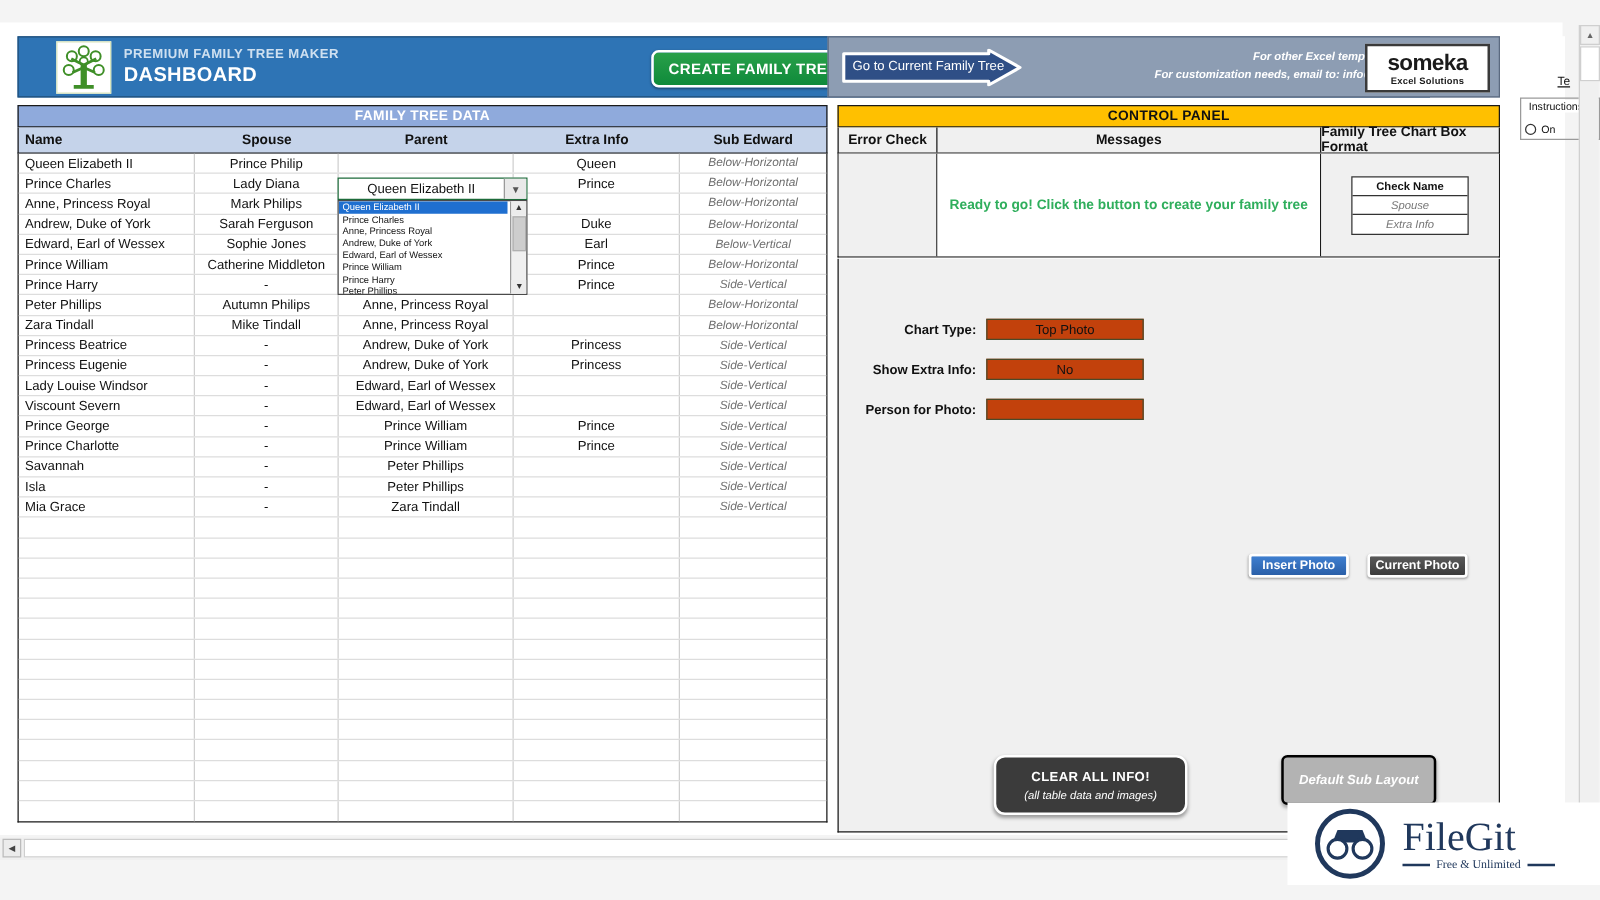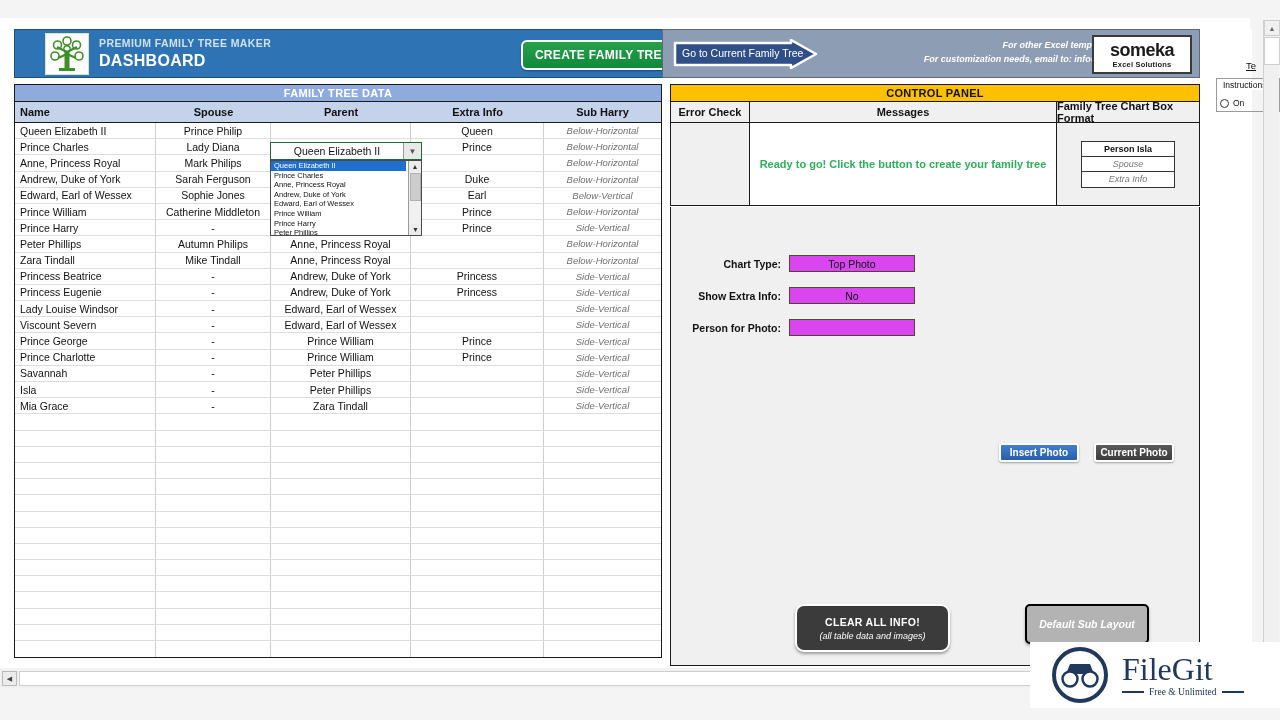--- a/index.html
+++ b/index.html
@@ -176,21 +176,21 @@
   .bf-spouse, .bf-extra { font-style:italic; color:#777; }
 
   
   .cp-lower {
     position:absolute; left:670px; top:207px; width:530px; height:459px;
     border:1px solid #1a1a1a; border-top:none; background:#f0f0f0;
   }
   .ctl-row { position:absolute; display:flex; align-items:center; }
   .ctl-label { font-size:10.5px; font-weight:bold; color:#111; text-align:right; width:100px; }
   .ctl-input {
-    width:126px; height:17px; background:#d946ef; border:1px solid #4a4a2a;
+    width:126px; height:17px; background:#c2410c; border:1px solid #4a4a2a;
     font-size:10.5px; color:#111; display:flex; align-items:center; justify-content:center;
     margin-left:8px;
   }
   .btn3d {
     height:19px; border-radius:3px; display:flex; align-items:center; justify-content:center;
     font-size:10px; font-weight:bold; color:#fff; border:2px solid #fff;
     box-shadow:0 1px 2px rgba(0,0,0,.35);
   }
   .btn-insert { position:absolute; left:328px; top:236px; width:80px;
                 background:linear-gradient(#3f7fd0,#2a5fa8); }
@@ -316,21 +316,21 @@
     </div>
   </div>
 
   <div class="table-wrap">
     <div class="title-bar">FAMILY TREE DATA</div>
     <div class="hdr-row">
       <div class="hdr-cell left c1">Name</div>
       <div class="hdr-cell c2">Spouse</div>
       <div class="hdr-cell c3">Parent</div>
       <div class="hdr-cell c4">Extra Info</div>
-      <div class="hdr-cell c5">Sub Harry</div>
+      <div class="hdr-cell c5">Sub Edward</div>
     </div>
     <div class="body-grid" id="table-body">
         <div class="row">
           <div class="cell c1 name">Queen Elizabeth II</div>
           <div class="cell c2">Prince Philip</div>
           <div class="cell c3"></div>
           <div class="cell c4">Queen</div>
           <div class="cell c5 sublayout">Below-Horizontal</div>
         </div>
         <div class="row">
@@ -589,21 +589,21 @@
       <div class="hc hc2">Messages</div>
       <div class="hc hc3">Family Tree Chart Box Format</div>
     </div>
     <div class="cp-body">
       <div class="bc bc1"></div>
       <div class="bc bc2">
         <div class="ready-msg">Ready to go! Click the button to create your family tree</div>
       </div>
       <div class="bc bc3">
         <div class="boxfmt">
-          <div class="bf-name">Person Isla</div>
+          <div class="bf-name">Check Name</div>
           <div class="bf-spouse">Spouse</div>
           <div class="bf-extra">Extra Info</div>
         </div>
       </div>
     </div>
   </div>
 
   <div class="cp-lower">
     <div class="ctl-row" style="left:10px; top:48px;">
       <div class="ctl-label">Chart Type:</div>

